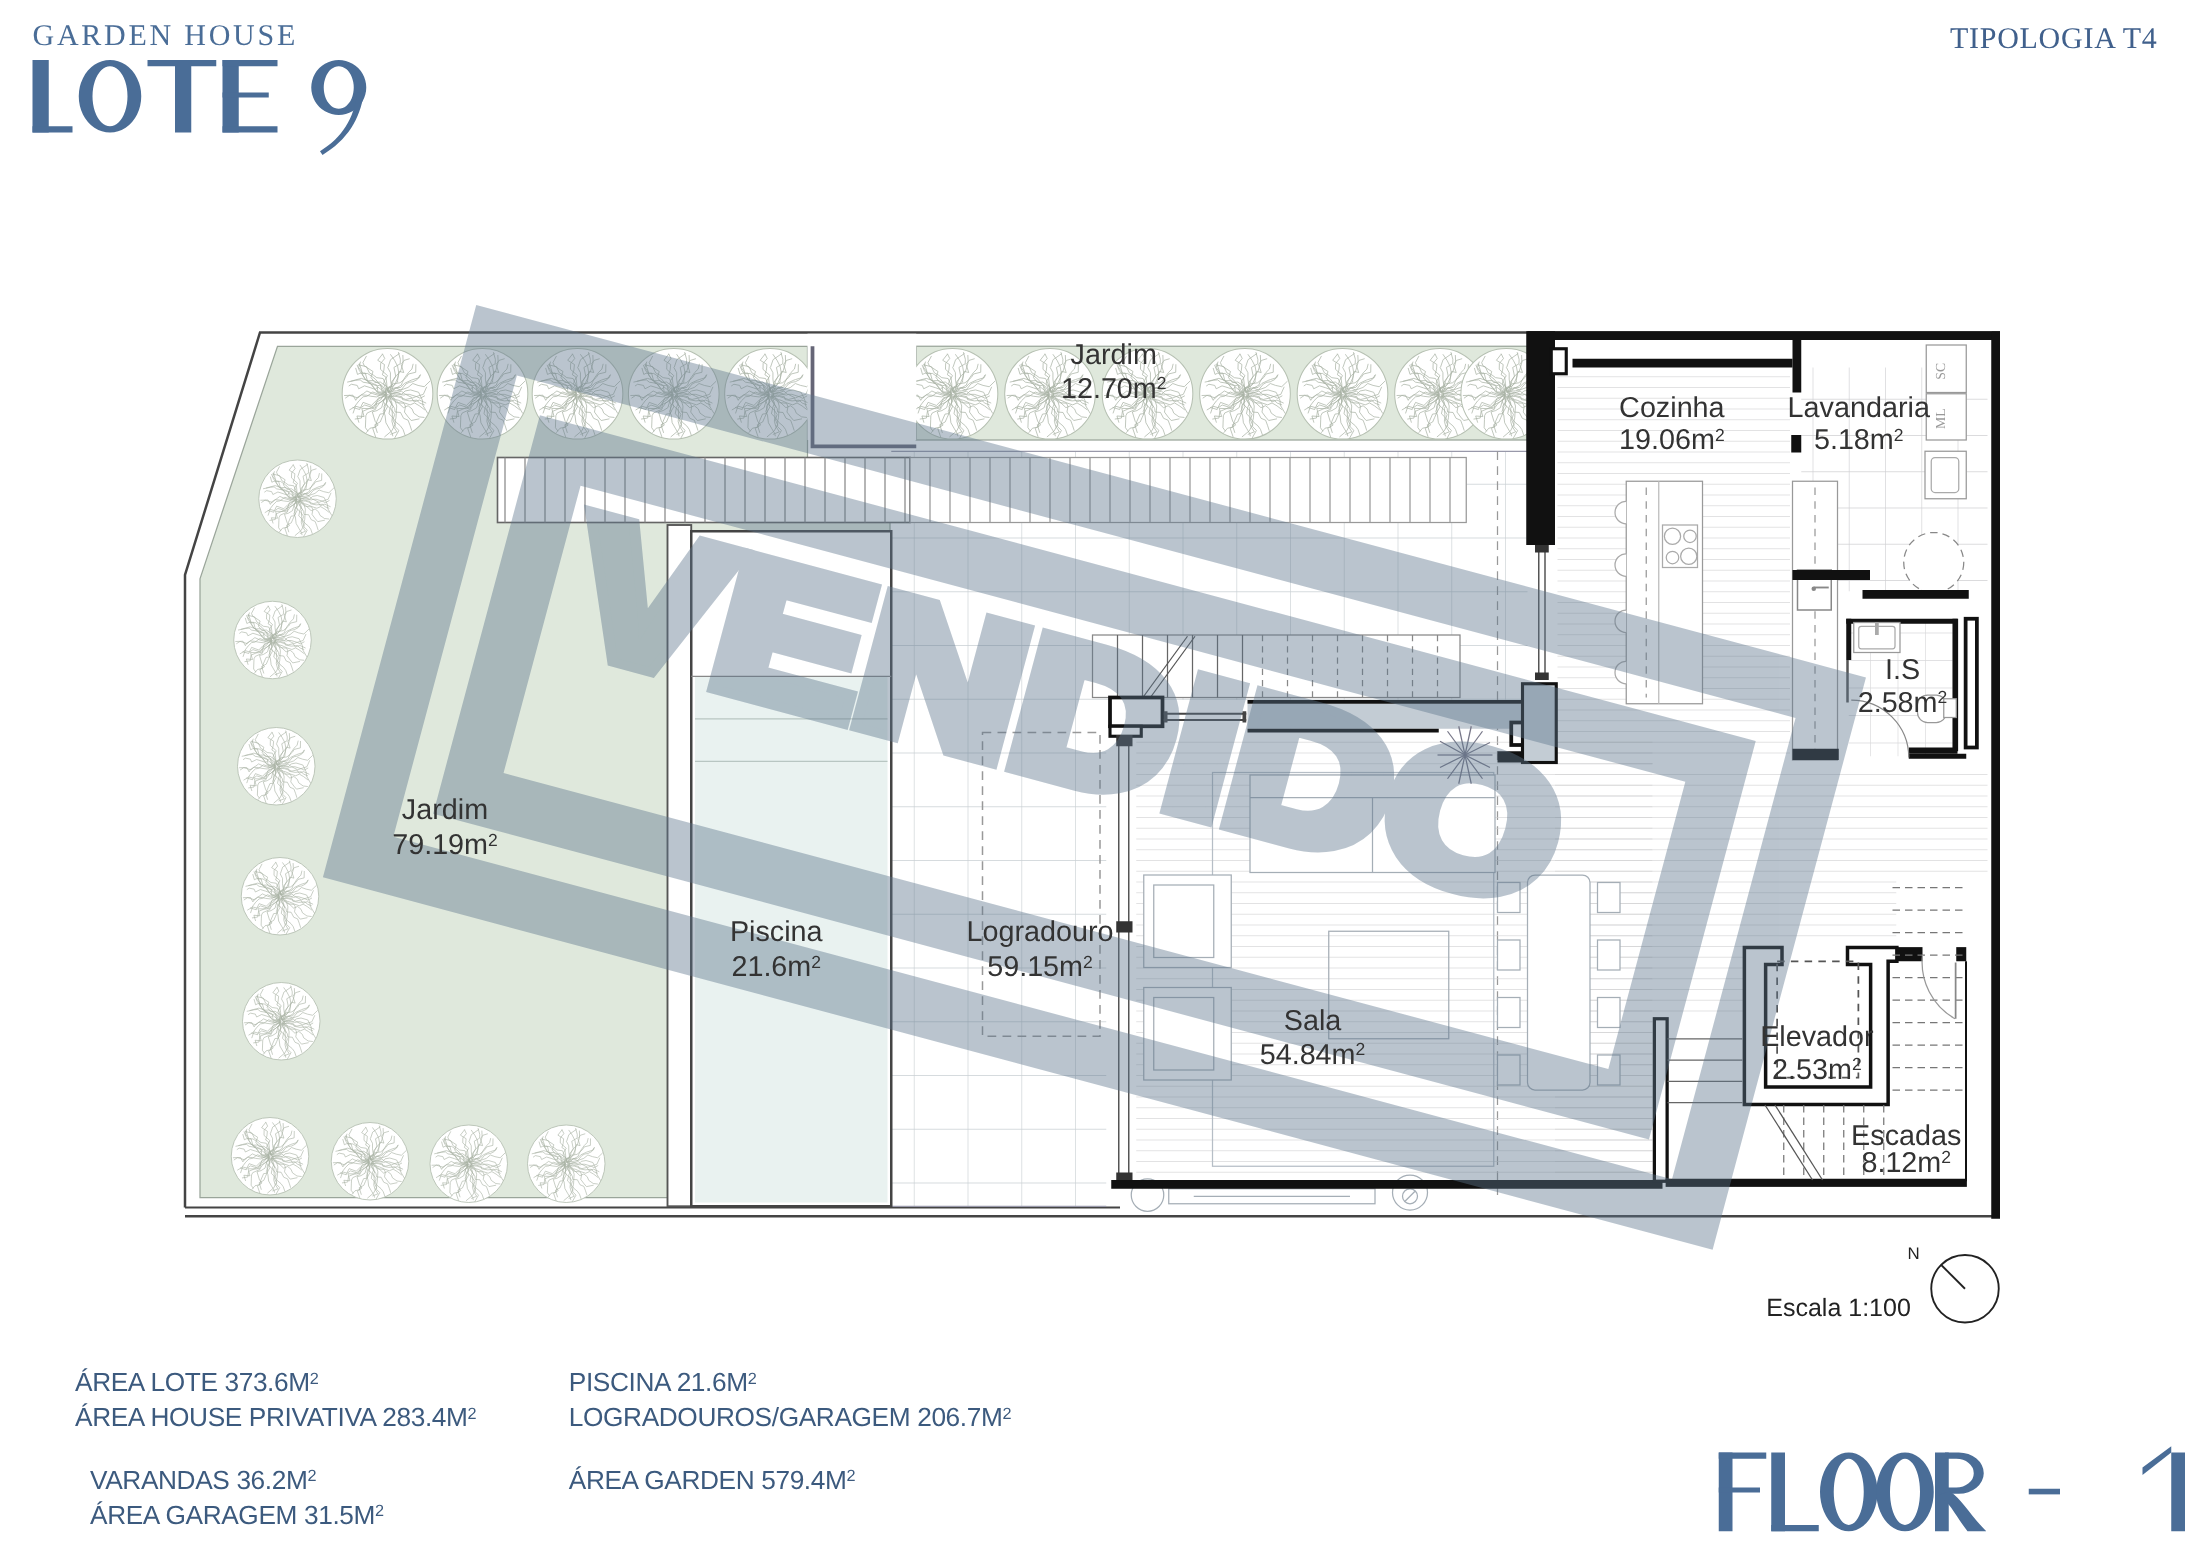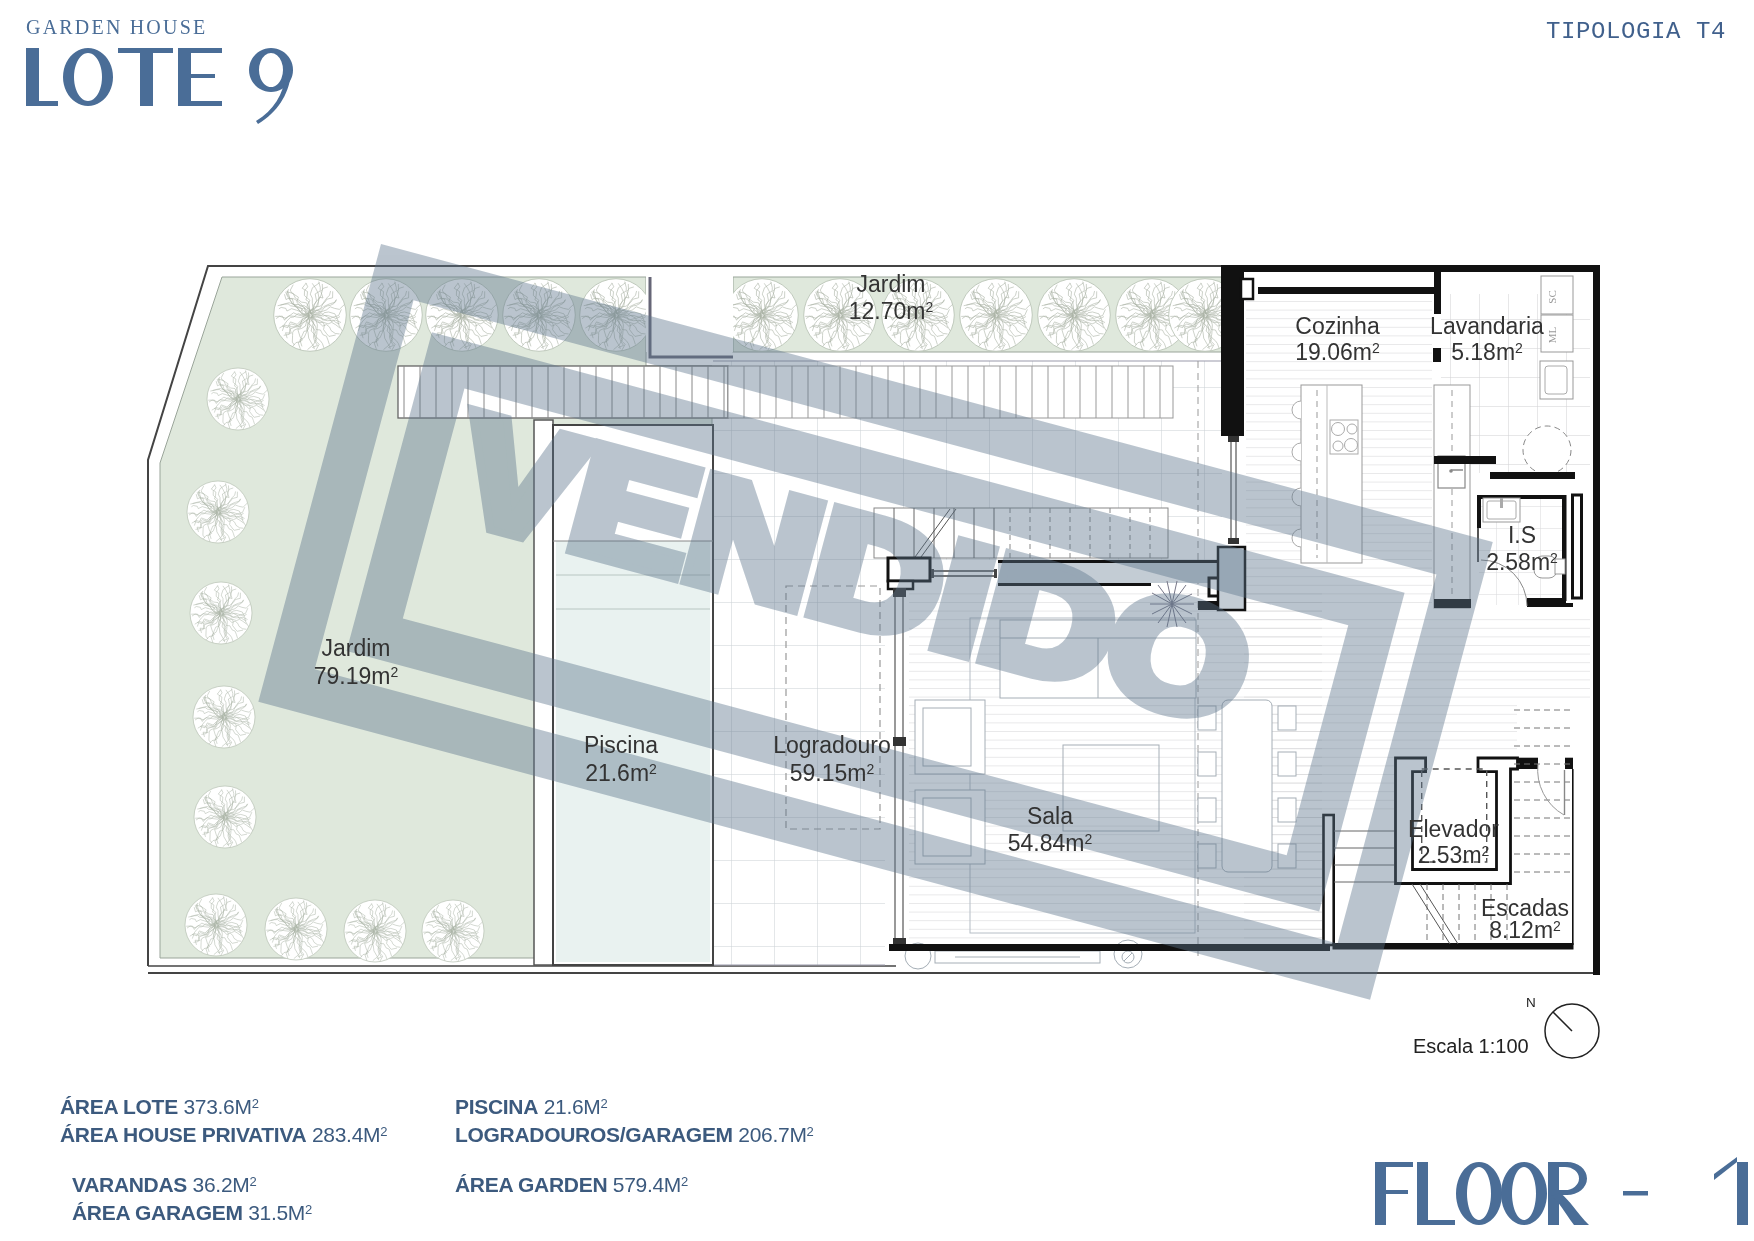--- a/index.html
+++ b/index.html
@@ -1,18 +1,18 @@
 <!DOCTYPE html>
 <html><head><meta charset="utf-8">
 <style>
 html,body{margin:0;padding:0;background:#fff;width:1754px;height:1241px;overflow:hidden}
-.gh{position:absolute;left:26px;top:16px;font-family:"Liberation Serif",serif;font-size:20px;letter-spacing:2.2px;color:#4a6d97}
-.tip{position:absolute;right:28px;top:18px;font-family:Liberation Mono, monospace;font-size:24px;letter-spacing:0.6px;color:#40608c}
+.gh{position:absolute;left:26px;top:16px;font-family:"Liberation Serif",serif;font-size:24px;letter-spacing:2.2px;color:#4a6d97}
+.tip{position:absolute;right:28px;top:18px;font-family:Liberation Serif, serif;font-size:24px;letter-spacing:0.6px;color:#40608c}
 .stats{position:absolute;font-family:"Liberation Sans",sans-serif;font-size:21px;color:#3c5a7e;line-height:28.2px;letter-spacing:-0.3px;white-space:pre}
-.stats b{font-weight:bold}
+.stats b{font-weight:normal}
 sup{font-size:13px;vertical-align:6px;line-height:0}
 </style></head>
 <body>
 
 <svg width="1754" height="1241" viewBox="0 0 1754 1241" style="position:absolute;left:0;top:0">
 <defs>
 <g id="tree">
         <circle cx="0" cy="0" r="31" fill="#ffffff" stroke="#b6c0b2" stroke-width="0.7"></circle>
 <path d="M2.4,0.1 L1.8,0.4 L5.2,-0.5 L9.5,-1.8 L12.1,0.4 L14.9,0.4 L20.0,2.0 L22.3,3.1 L25.3,1.5 M1.8,0.1 L2.1,-0.1 L5.8,-1.0 L9.8,0.3 L12.0,-1.9 L15.8,-2.6 L21.3,-1.0 L23.9,4.5 L24.2,7.9 L27.4,13.3 M2.4,0.5 L2.5,2.1 L4.9,0.9 L9.9,2.1 L10.3,4.0 L15.1,4.9 L19.9,4.4 L22.1,6.4 L25.1,7.6 M1.5,0.9 L1.6,1.6 L6.5,1.9 L10.0,3.0 L12.5,3.9 L16.5,3.0 L18.3,5.6 L21.8,4.3 L26.2,6.3 M2.0,0.3 L3.6,2.5 L5.7,4.0 L7.6,4.5 L11.6,6.3 L15.5,7.6 L18.5,6.3 L21.9,8.3 L25.3,10.9 M2.0,1.1 L1.1,2.7 L4.0,4.4 L6.5,6.1 L11.3,6.5 L12.3,8.7 L11.6,12.5 L14.2,16.0 L16.2,18.3 L21.6,17.2 M1.1,1.6 L1.8,1.8 L5.2,4.8 L6.3,8.4 L6.1,11.6 L5.8,16.4 L5.3,18.4 L5.2,22.5 L7.8,25.1 L5.0,30.1 M1.0,1.9 L3.1,2.9 L5.4,4.2 L6.4,5.3 L10.9,9.5 L14.1,8.2 L16.8,10.4 L18.0,13.3 L21.6,15.8 L25.0,16.2 M0.7,1.8 L0.8,4.0 L2.3,6.4 L3.8,8.6 L3.0,10.0 L3.4,15.3 L3.0,18.8 L3.9,22.2 L6.4,26.0 L2.2,27.7 M0.9,0.5 L2.0,3.5 L3.1,6.5 L1.9,9.3 L1.0,13.7 L3.0,15.6 L6.0,19.6 L8.8,21.9 L10.6,24.4 L11.9,28.1 M0.4,2.1 L1.3,4.2 L2.5,6.2 L4.9,10.1 L5.2,12.5 L8.9,12.8 L11.0,16.8 L14.1,18.1 L15.4,21.6 L16.5,25.0 M0.1,2.1 L-0.0,3.5 L-1.0,7.3 L2.7,11.0 L4.9,14.1 L3.7,17.8 L5.1,21.0 L3.0,25.3 L-1.9,29.4 M-0.0,0.5 L-0.6,2.4 L-0.7,6.9 L-0.0,8.9 L-2.6,13.6 L-5.1,13.9 L-7.4,19.2 L-8.2,22.7 L-12.0,23.6 L-14.4,26.5 M-0.4,0.7 L-1.8,1.9 L0.1,5.3 L-2.4,8.5 L-1.9,12.4 L-3.7,16.3 L-5.0,19.3 L-8.7,21.2 L-7.0,26.5 M-0.3,2.1 L-0.5,2.0 L-2.4,3.9 L-4.0,9.5 L-7.2,11.5 L-10.4,12.4 L-8.4,18.9 L-6.4,21.4 L-10.1,23.7 L-8.2,29.3 M-0.8,0.5 L-1.7,3.4 L-2.8,5.1 L-1.4,8.3 L-2.9,12.1 L-1.7,14.6 L-1.1,19.8 L1.3,24.0 L3.2,27.1 L3.6,28.8 M-1.0,1.4 L-0.9,3.3 L-5.4,6.3 L-7.7,9.4 L-8.1,10.6 L-13.8,13.1 L-14.8,15.0 L-14.9,17.5 L-15.1,23.2 L-13.5,25.4 M-1.4,0.6 L-1.3,1.1 L-5.8,3.5 L-7.5,4.5 L-11.0,8.0 L-16.7,5.9 L-18.5,9.5 L-21.9,8.5 L-23.5,13.2 M-0.5,0.9 L-1.9,3.1 L-4.5,5.7 L-9.2,8.0 L-11.1,9.4 L-13.6,10.6 L-17.2,12.1 L-17.8,16.6 L-22.1,17.3 M-0.9,0.6 L-3.0,1.6 L-4.7,4.2 L-7.7,5.8 L-9.6,9.6 L-15.6,7.7 L-18.9,10.0 L-19.0,10.8 L-23.6,9.4 M-1.1,0.5 L-2.2,1.8 L-6.1,2.7 L-7.1,4.8 L-8.2,9.7 L-11.0,10.2 L-17.6,10.0 L-16.0,15.6 L-20.9,15.2 L-19.6,19.5 M-1.2,0.6 L-4.1,0.5 L-7.3,2.2 L-11.4,1.7 L-14.4,1.0 L-17.9,0.8 L-20.2,2.9 L-26.0,1.1 L-28.7,2.9 M-1.5,0.2 L-3.1,1.4 L-6.6,0.1 L-10.1,-1.2 L-14.0,1.7 L-16.7,2.1 L-19.5,4.8 L-22.7,9.1 L-25.9,11.0 M-0.6,-0.0 L-2.2,-0.4 L-5.8,1.2 L-10.2,-0.1 L-14.1,-1.9 L-16.5,-0.1 L-20.5,2.4 L-21.7,4.5 L-23.6,1.0 L-29.4,1.2 M-0.6,-0.1 L-1.6,0.4 L-6.3,-0.9 L-8.4,-3.0 L-11.5,-4.1 L-15.7,-5.4 L-19.7,-3.4 L-20.7,-5.7 L-24.7,-6.5 L-26.3,-5.4 M-0.6,-0.4 L-2.2,-1.0 L-6.6,-1.3 L-7.1,-5.7 L-11.0,-7.5 L-15.0,-9.5 L-16.5,-12.2 L-19.2,-15.8 L-20.7,-19.5 M-1.7,-0.8 L-3.6,-0.4 L-6.6,-0.4 L-9.4,-4.0 L-11.7,-7.1 L-16.7,-7.9 L-18.7,-9.5 L-21.7,-9.2 L-27.3,-8.0 M-0.4,-1.2 L-3.5,-1.0 L-4.8,-6.0 L-7.0,-5.4 L-12.8,-7.2 L-13.9,-9.5 L-15.2,-14.2 L-18.9,-14.0 L-20.5,-13.2 L-21.7,-17.4 M-0.9,-0.6 L-3.1,-1.8 L-6.7,-4.7 L-8.2,-3.0 L-11.6,-7.1 L-14.9,-9.6 L-17.1,-12.7 L-17.6,-15.6 L-19.2,-20.5 M-1.0,-0.5 L-1.7,-2.8 L-3.6,-5.5 L-5.6,-6.8 L-9.5,-9.0 L-13.1,-8.9 L-17.9,-10.5 L-22.1,-9.4 L-25.0,-8.6 M-1.2,-0.6 L-1.3,-3.3 L-2.2,-6.0 L-4.9,-8.0 L-8.6,-7.6 L-11.3,-11.1 L-9.9,-15.2 L-15.9,-19.1 L-16.8,-21.3 L-14.5,-25.6 M-0.7,-1.9 L-2.4,-1.7 L-4.4,-5.6 L-5.5,-6.6 L-8.3,-10.0 L-11.0,-12.1 L-13.7,-13.9 L-16.7,-13.7 L-19.7,-17.9 L-18.5,-21.7 M-0.4,-2.3 L-0.2,-3.4 L-1.3,-6.7 L-3.0,-10.4 L-7.3,-11.0 L-9.6,-12.7 L-12.4,-14.3 L-14.4,-18.5 L-19.9,-19.8 M-0.1,-2.1 L0.6,-4.0 L-2.7,-6.7 L-2.1,-9.0 L-0.0,-12.4 L-4.8,-16.7 L-4.7,-20.7 L-1.9,-24.1 L-3.4,-27.2 M-0.1,-1.3 L-0.3,-2.7 L-0.5,-6.8 L-1.1,-11.4 L-3.5,-13.0 L-2.5,-16.1 L-2.1,-20.0 L-6.7,-22.9 L-3.5,-27.0 M0.1,-2.1 L-1.1,-3.3 L2.6,-5.7 L2.0,-10.0 L2.0,-14.4 L0.1,-18.0 L0.4,-18.3 L2.1,-23.3 L8.0,-27.4 M0.6,-1.3 L0.5,-3.7 L2.9,-4.6 L2.8,-8.0 L6.1,-12.5 L8.7,-14.8 L9.6,-17.6 L10.7,-21.5 L10.5,-26.2 M0.4,-1.8 L0.2,-3.6 L4.2,-5.5 L5.5,-7.5 L7.2,-11.3 L8.0,-15.3 L11.1,-14.5 L9.3,-20.0 L11.3,-22.8 L14.9,-23.9 M0.7,-0.7 L0.2,-3.3 L3.9,-6.8 L6.0,-7.1 L8.6,-7.5 L12.9,-11.2 L14.4,-13.5 L19.3,-14.7 L19.4,-19.9 M1.2,-0.9 L2.5,-1.6 L3.8,-5.2 L6.9,-8.0 L6.9,-9.0 L7.6,-14.9 L6.9,-18.8 L4.8,-22.9 L2.1,-26.8 M0.4,-1.2 L1.6,-2.6 L3.5,-7.0 L3.7,-8.6 L5.6,-12.1 L4.4,-18.0 L8.7,-20.5 L8.8,-23.5 L7.5,-28.2 M1.0,-1.0 L2.2,-3.3 L5.4,-4.1 L9.0,-4.3 L11.6,-7.1 L16.3,-9.3 L17.4,-9.7 L21.7,-11.0 L22.5,-12.9 M0.7,-1.2 L3.7,-2.9 L4.5,-3.1 L9.5,-5.9 L10.0,-7.5 L11.8,-11.0 L14.4,-14.6 L16.7,-16.9 L17.5,-20.2 M1.6,-0.7 L3.0,-1.2 L5.5,-4.1 L9.2,-2.5 L12.6,-6.7 L14.9,-7.8 L17.3,-8.2 L20.3,-9.7 L22.2,-12.7 M1.1,-0.6 L1.5,-1.6 L6.3,-2.0 L9.5,-2.7 L14.0,-4.3 L17.3,-7.0 L20.9,-5.7 L25.1,-4.8 L28.9,-8.5 M1.3,-0.1 L2.8,0.2 L5.6,0.1 L11.4,0.9 L12.4,0.4 L17.3,2.9 L19.1,2.1 L24.5,0.4 L26.7,-4.5" fill="none" stroke="#a8b2a4" stroke-width="0.5" stroke-linecap="round"></path>
       </g>

